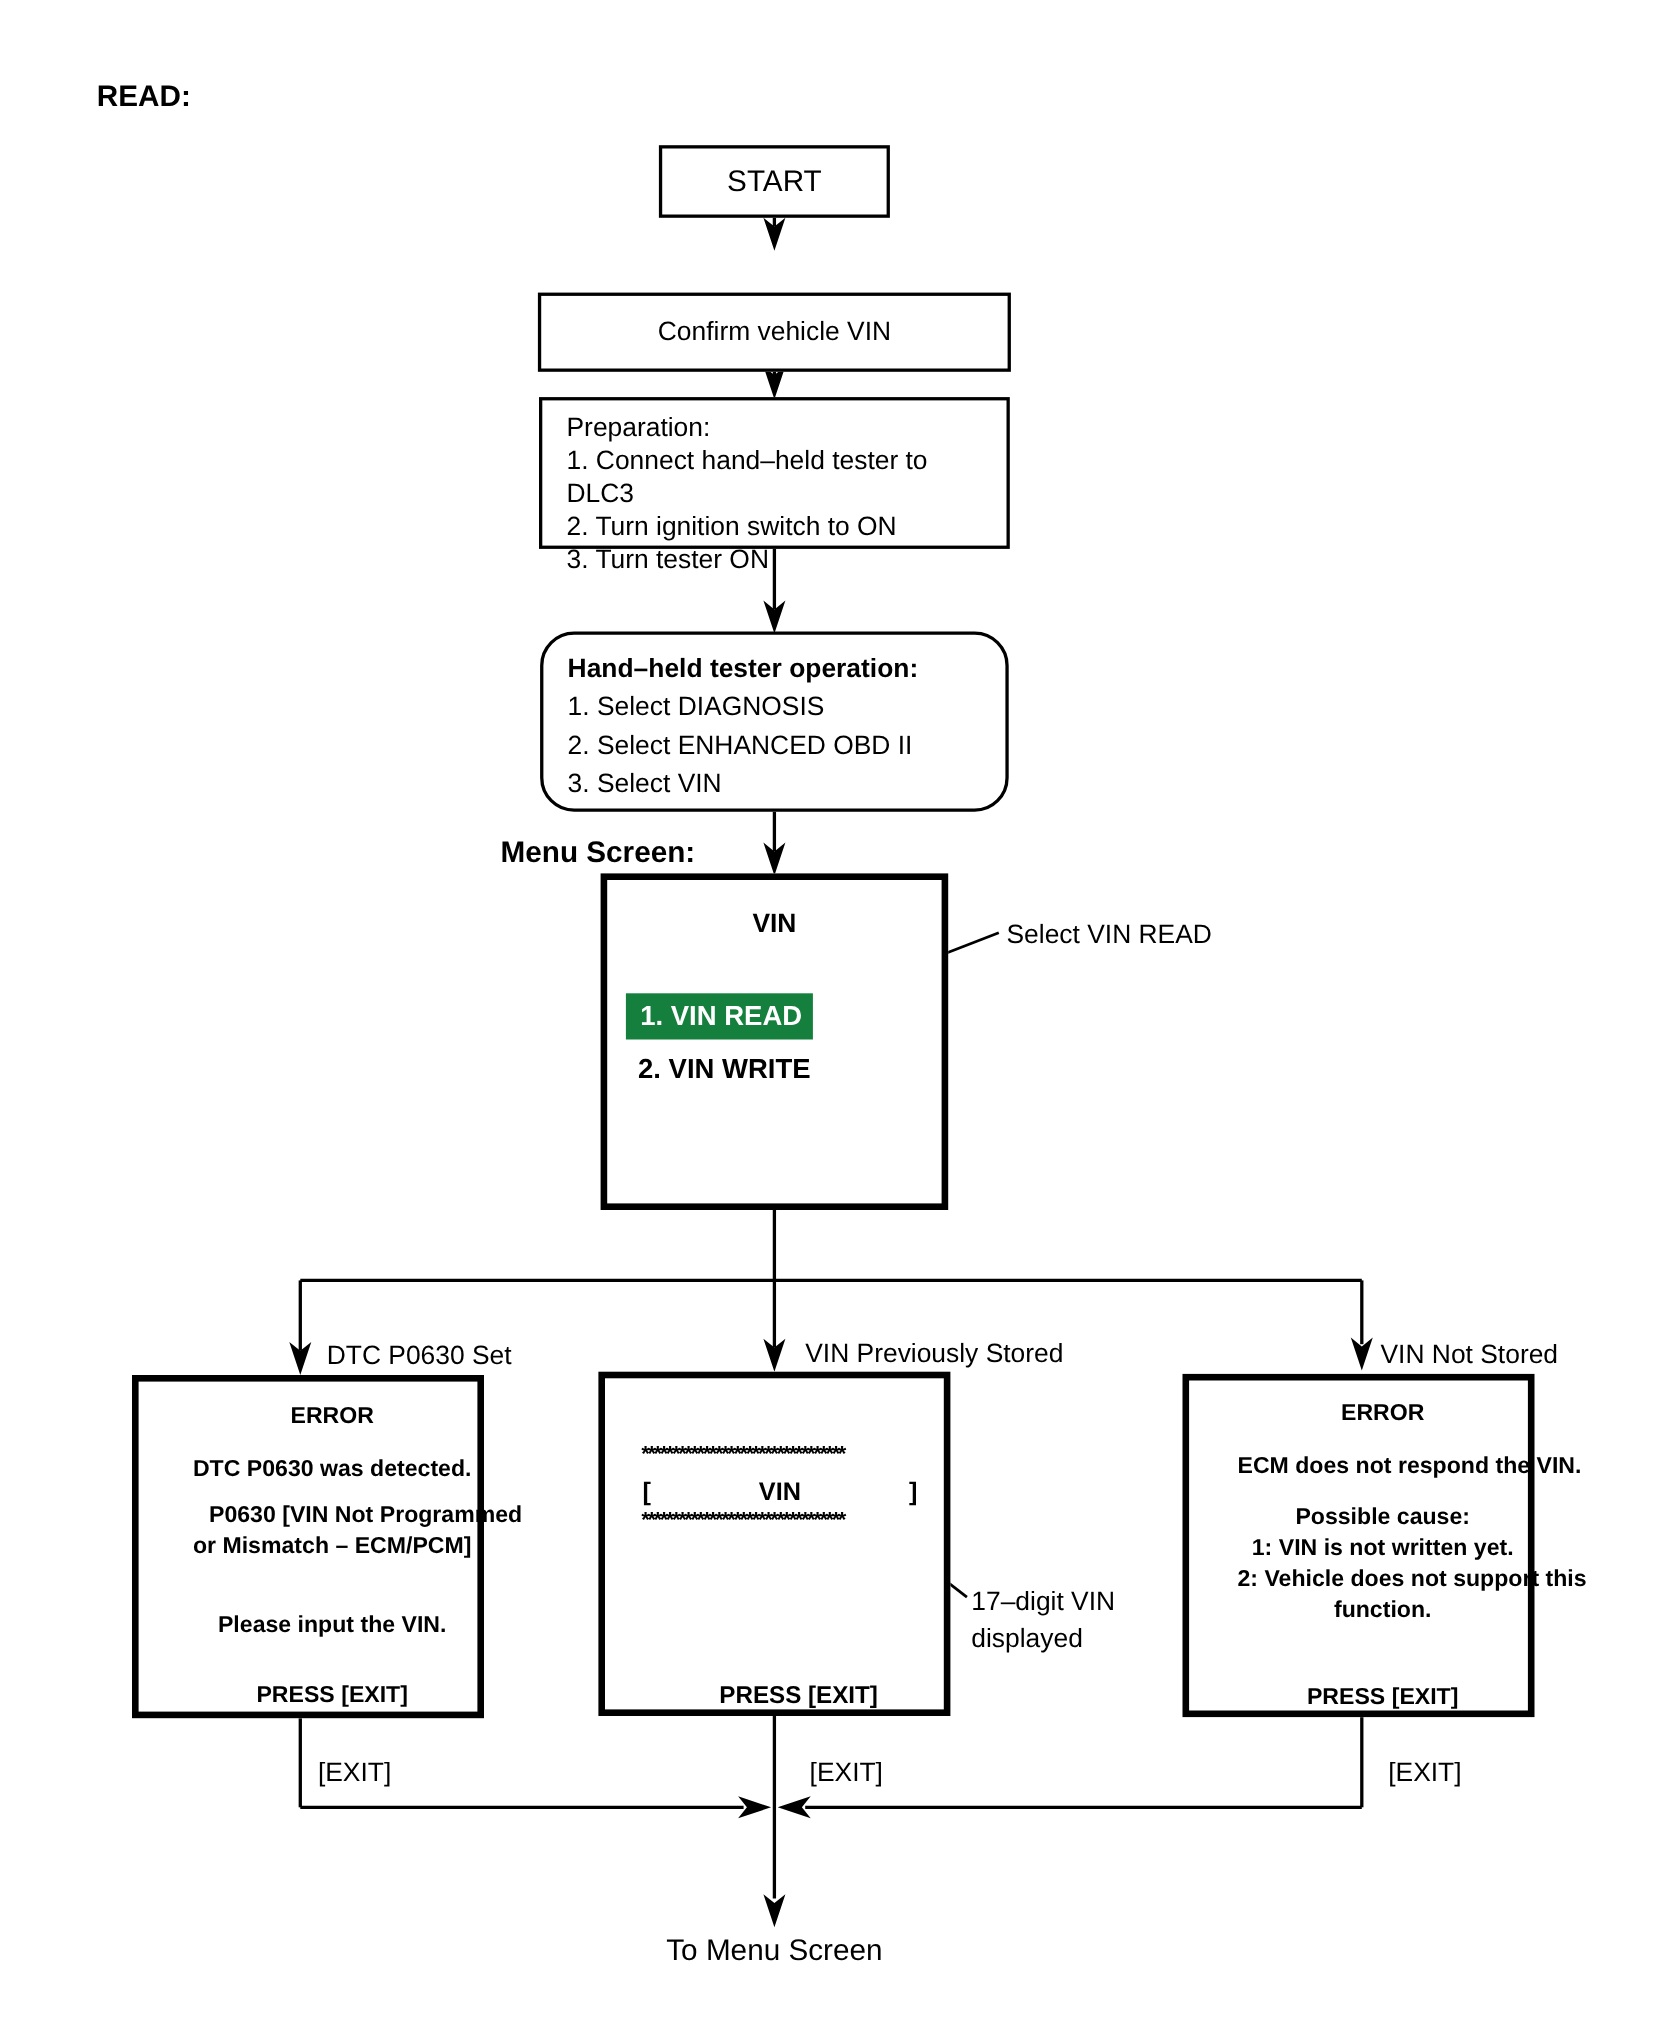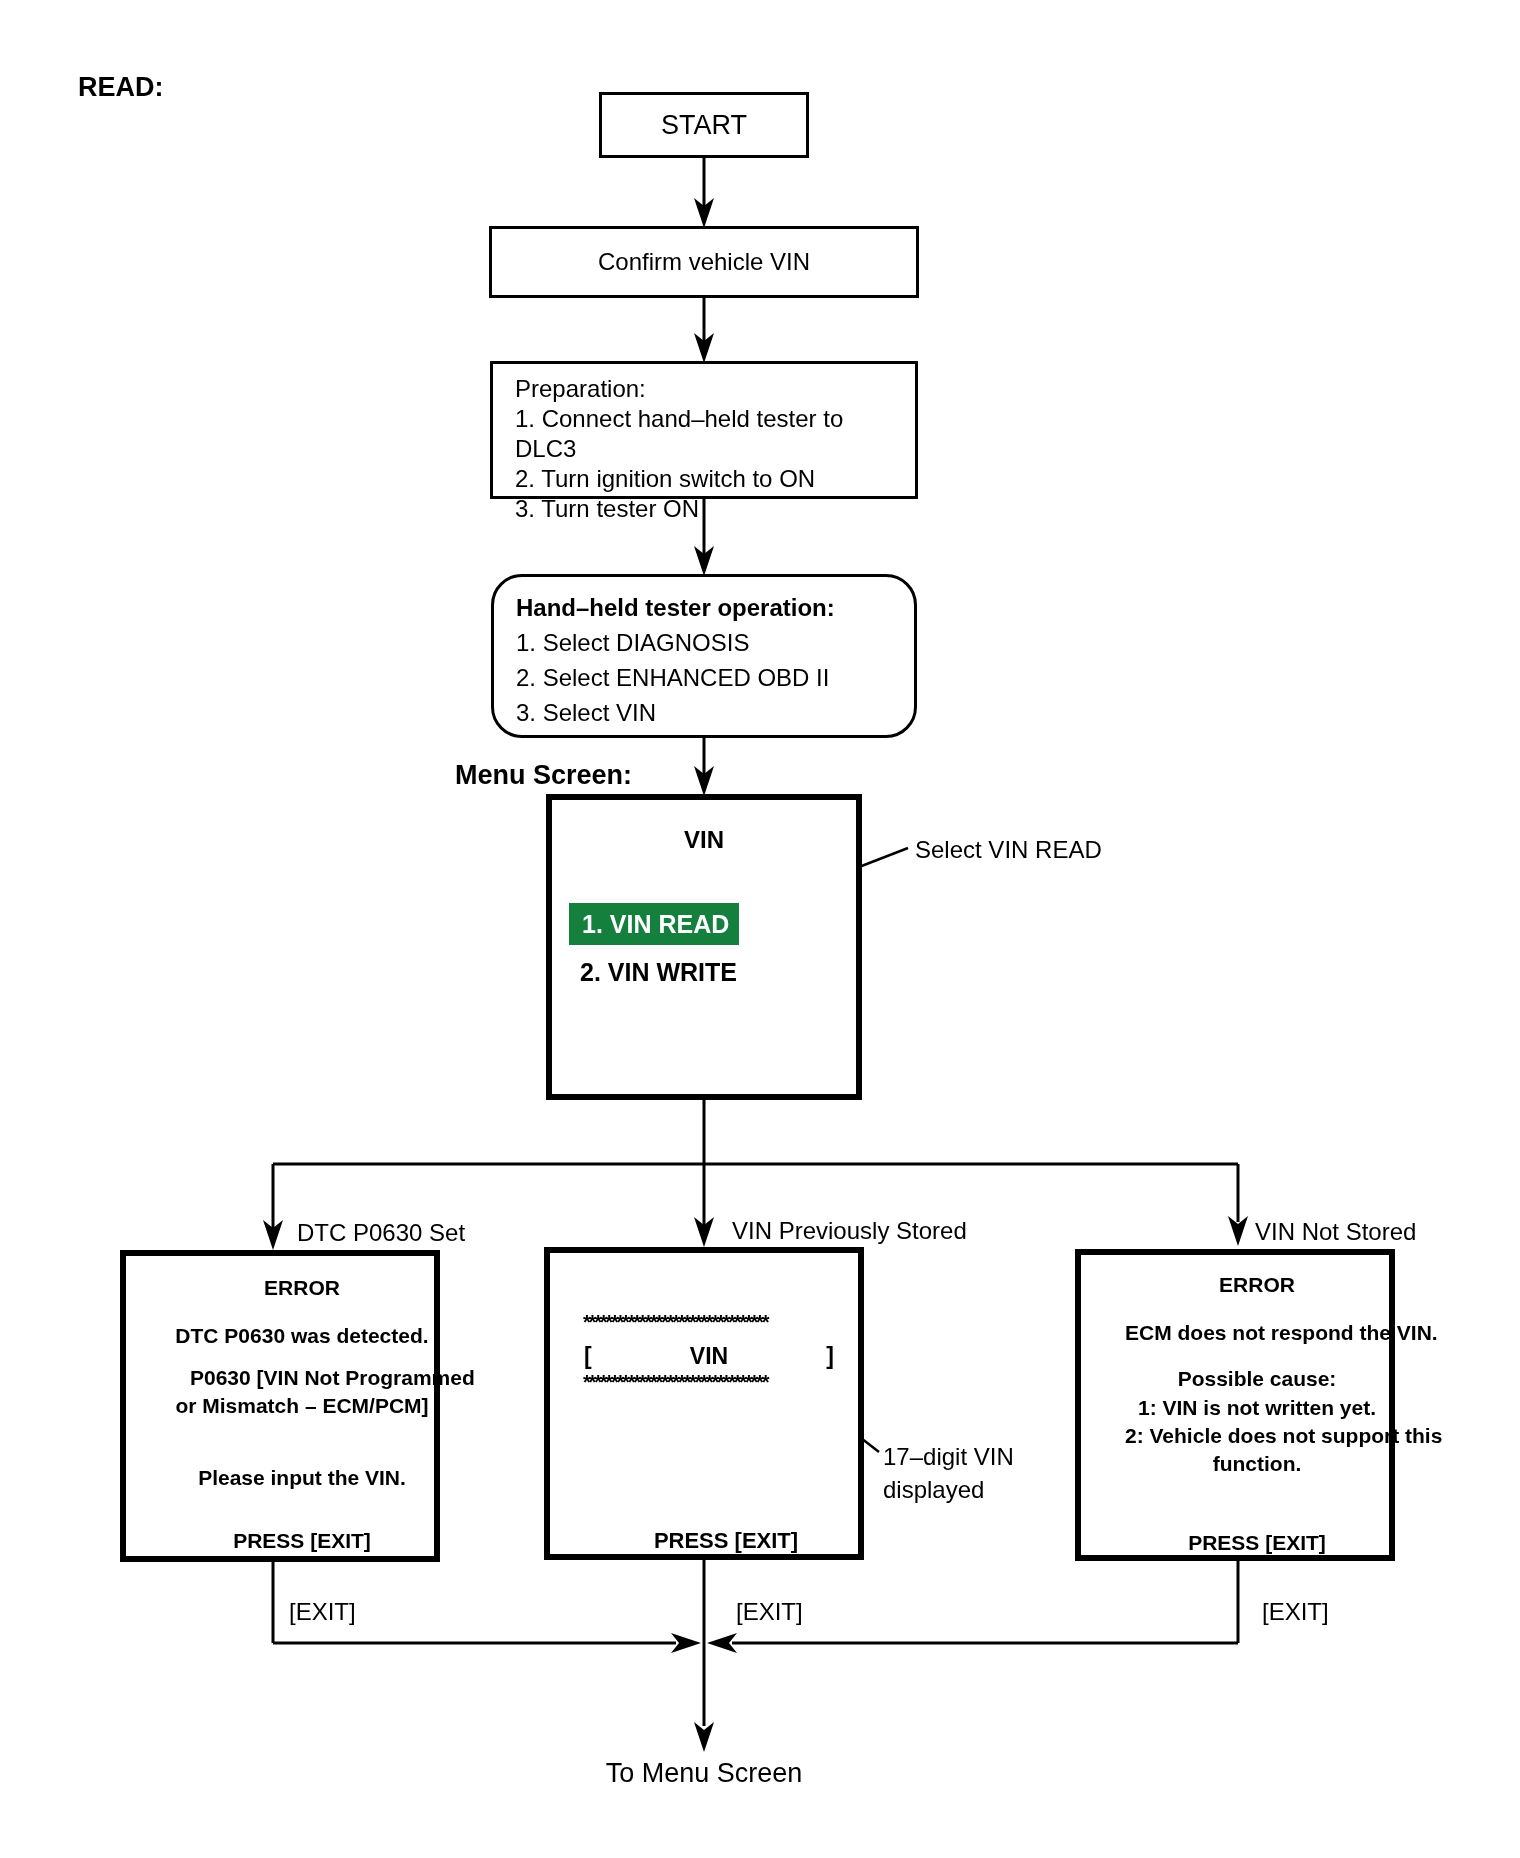--- a/index.html
+++ b/index.html
@@ -4,21 +4,21 @@
 <style>
   html,body{margin:0;padding:0;background:#fff;}
   .canvas{
     position:relative;width:1520px;height:1858px;background:#ffffff;
     font-family:"Liberation Sans","DejaVu Sans",sans-serif;color:#000;
     overflow:hidden;
   }
   .wires{position:absolute;left:0;top:0;width:1520px;height:1858px;}
   .box{position:absolute;box-sizing:border-box;background:#fff;border:3px solid #000;}
   .box.thick{border-width:6px;}
-  .center-text{display:flex;align-items:center;justify-content:center;text-align:left;}
+  .center-text{display:flex;align-items:center;justify-content:center;text-align:left;margin-top:40px;}
   .lbl{position:absolute;white-space:nowrap;}
   .bold{font-weight:bold;}
   .fs24{font-size:24px;}
   .fs27{font-size:27px;}
   .listbox{padding:10px 10px 0 22px;font-size:24px;line-height:30px;}
   .listbox.wide{line-height:35px;padding-top:13px;border-radius:31px;}
   .sline{position:absolute;left:0;right:0;text-align:center;font-weight:bold;font-size:22px;white-space:nowrap;margin-left:44px;}
   .sline.small{font-size:21px;}
   .ast{position:absolute;left:33px;width:254px;overflow:hidden;white-space:nowrap;
        font-weight:bold;font-size:20px;letter-spacing:-2.2px;text-align:left;}
@@ -66,21 +66,21 @@
       <polygon points="704,796 694,766 704,774 714,766"></polygon>
       <polygon points="273,1250 263,1220 273,1228 283,1220"></polygon>
       <polygon points="704,1247 694,1217 704,1225 714,1217"></polygon>
       <polygon points="1238,1246 1228,1216 1238,1224 1248,1216"></polygon>
       <polygon points="701,1643 671,1633 679,1643 671,1653"></polygon>
       <polygon points="707,1643 737,1633 729,1643 737,1653"></polygon>
       <polygon points="704,1752 694,1722 704,1730 714,1722"></polygon>
     </g>
   </svg>
 
-  <div class="lbl bold fs27" style="left:78px;top:72px;">READ:</div>
+  <div class="lbl bold fs27" style="left:88px;top:72px;">READ:</div>
   <div class="lbl bold fs27" style="left:455px;top:760px;">Menu Screen:</div>
   <div class="lbl fs24" style="left:915px;top:836px;">Select VIN READ</div>
 
   <div class="box center-text fs27" style="left:599px;top:92px;width:210px;height:66px;">
     <span>START</span>
   </div>
 
   <div class="box center-text fs24" style="left:489px;top:226px;width:430px;height:72px;">
     <span>Confirm vehicle VIN</span>
   </div>

